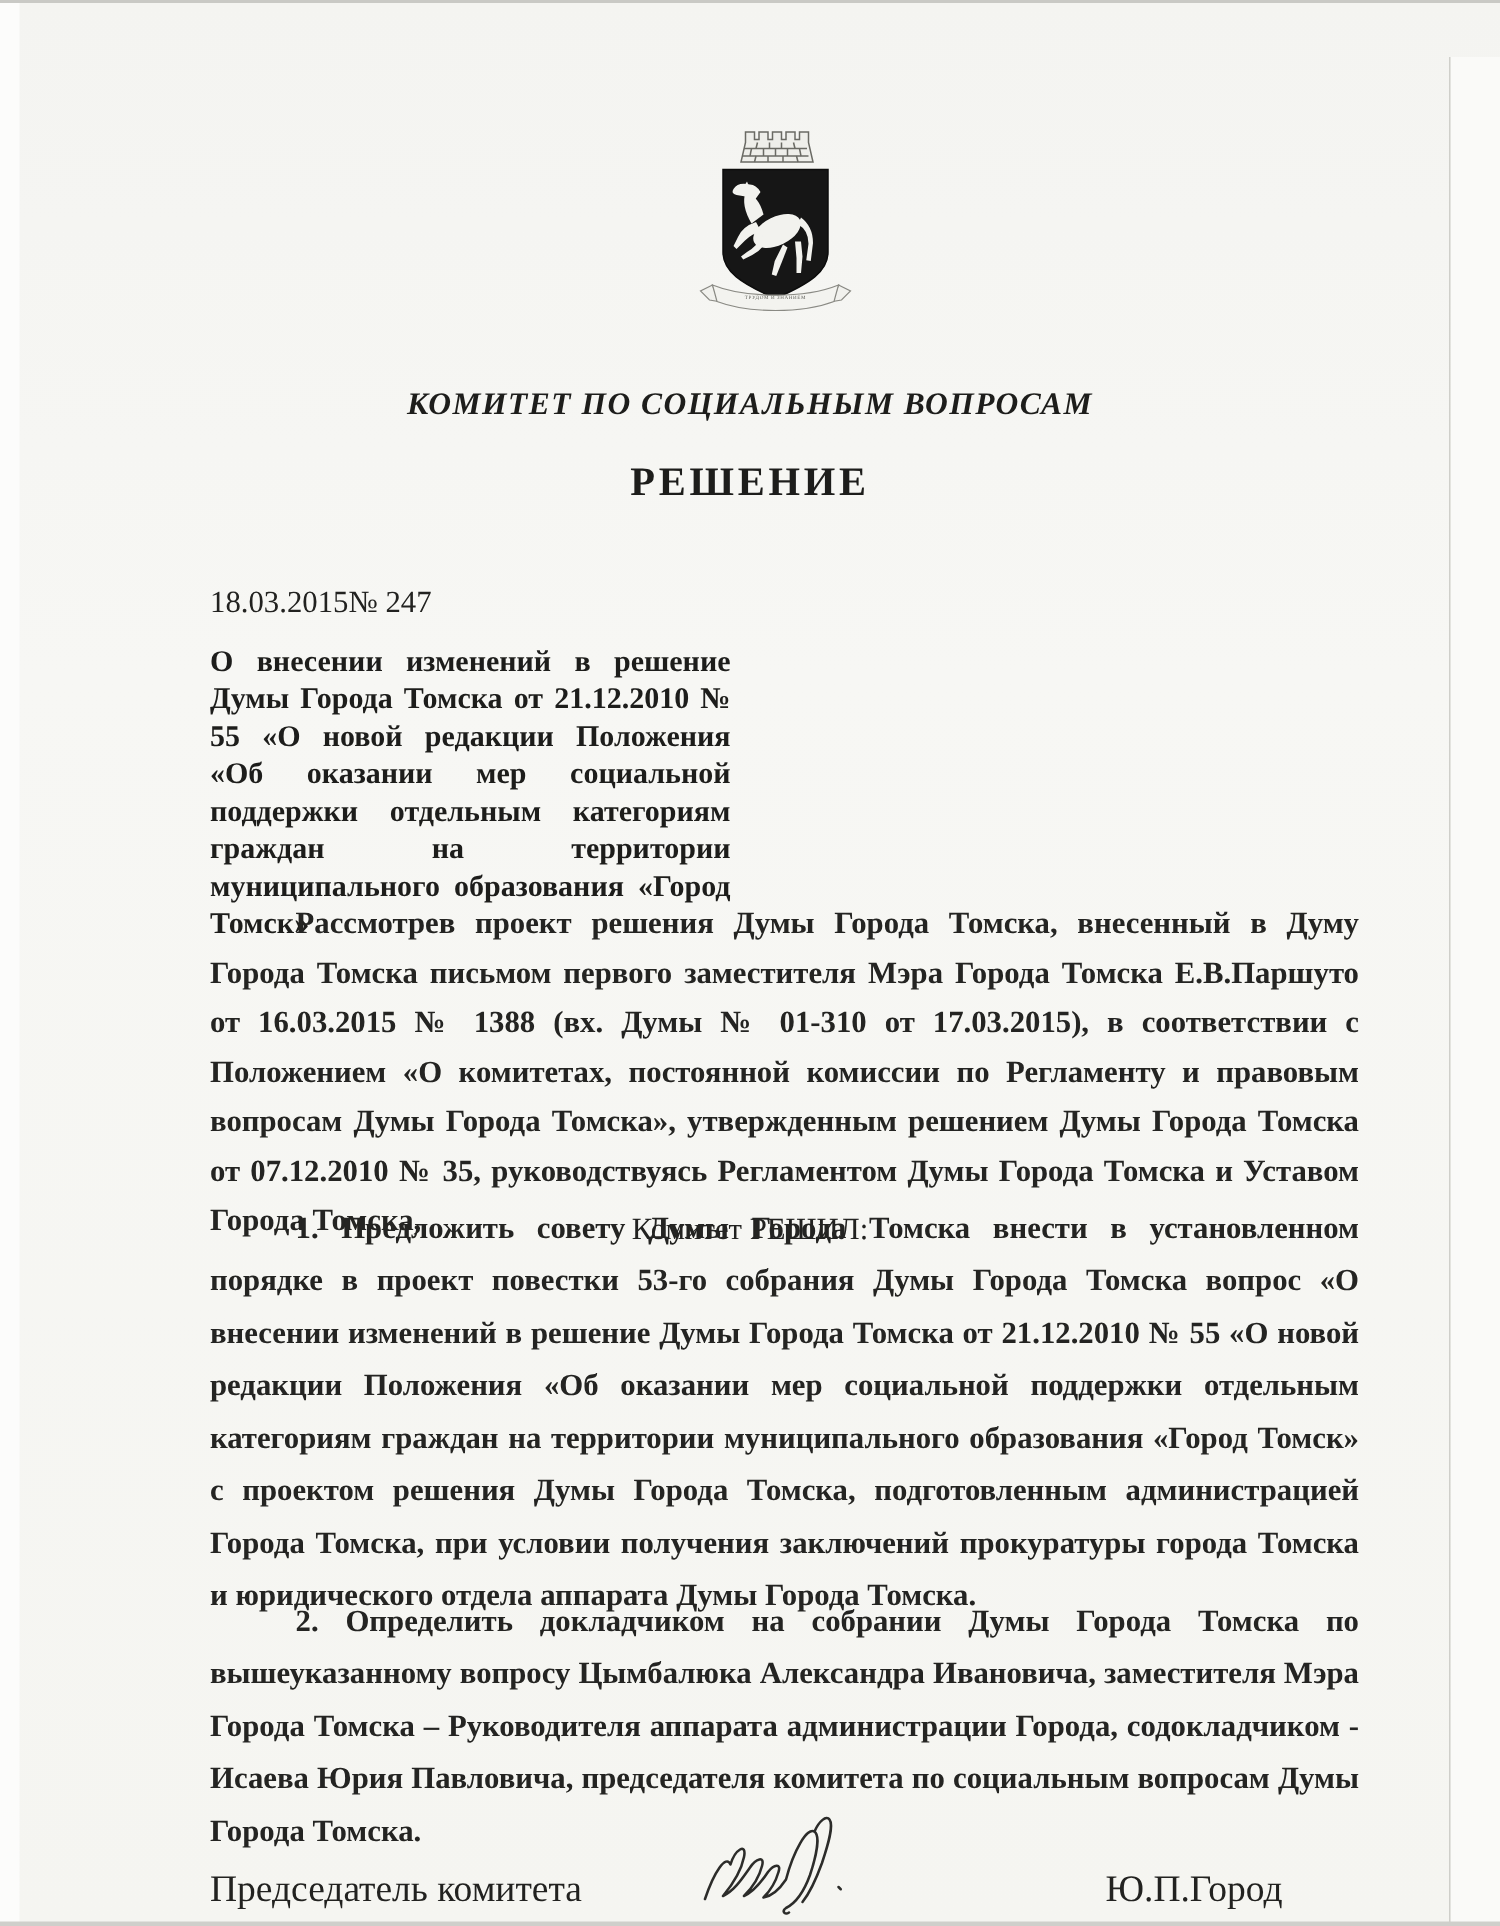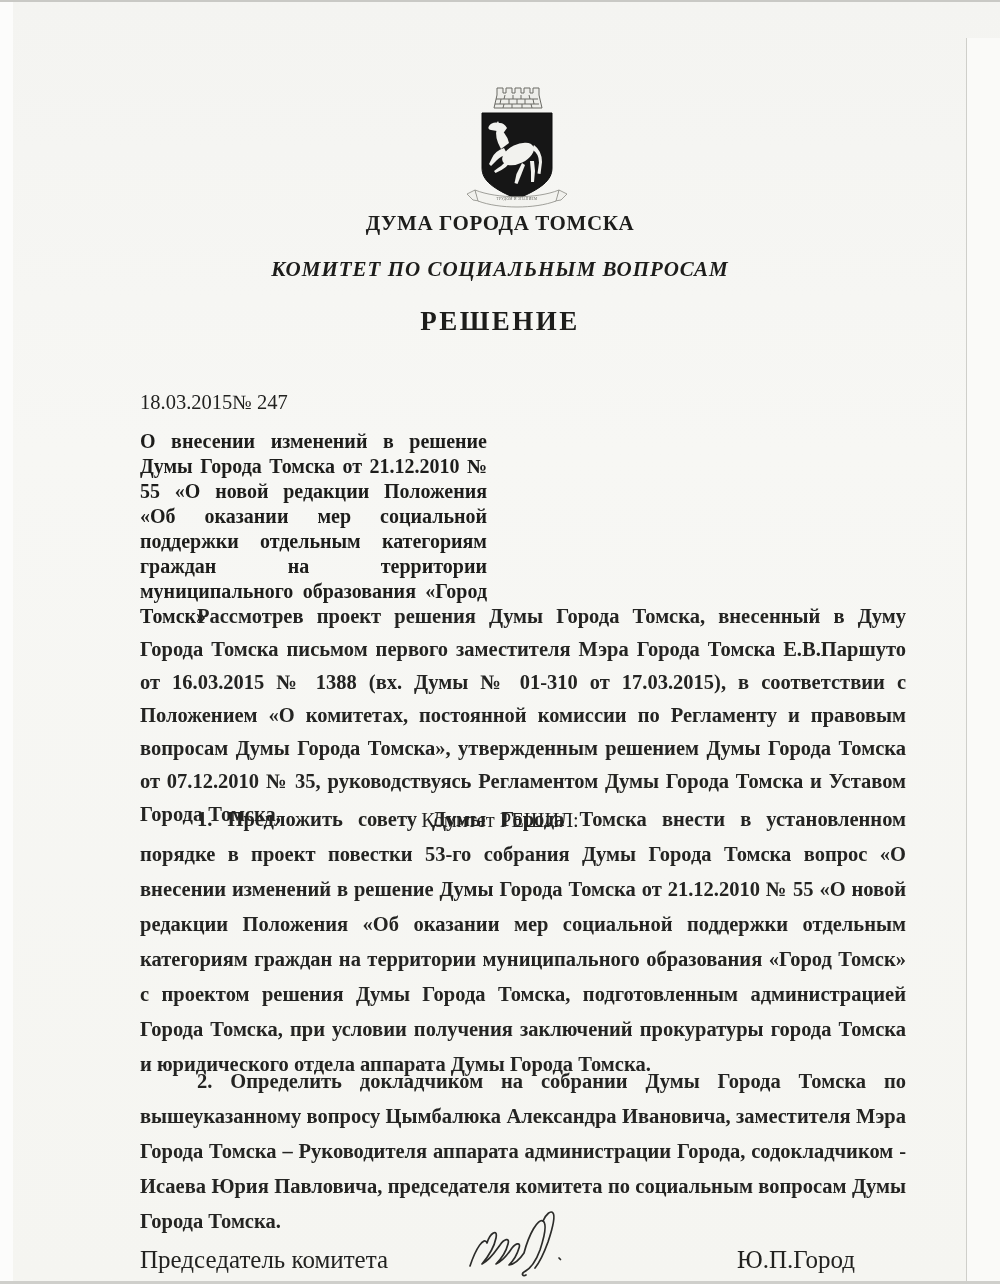--- a/index.html
+++ b/index.html
@@ -105,21 +105,20 @@
     </g>
 
     <g>
       <path d="M20 110 l-8 4 l6 6 l6 1 z" fill="#f1f1ed" stroke="#8a8a84" stroke-width="0.8"></path>
       <path d="M104 110 l8 4 l-6 6 l-6 1 z" fill="#f1f1ed" stroke="#8a8a84" stroke-width="0.8"></path>
       <path d="M20 110 C42 119 82 119 104 110 L101 121 C80 129 44 129 23 121 Z" fill="#f3f3ef" stroke="#8a8a84" stroke-width="0.8"></path>
       <text x="62" y="119.5" text-anchor="middle" font-size="3.4" letter-spacing="0.4" fill="#5c5c56" font-family="Liberation Serif, serif">ТРУДОМ И ЗНАНИЕМ</text>
     </g>
   </svg>
 
-  <div class="h-center heading-org">ДУМА ГОРОДА ТОМСКА</div>
   <div class="h-center heading-committee">КОМИТЕТ ПО СОЦИАЛЬНЫМ ВОПРОСАМ</div>
   <div class="h-center heading-doctype">РЕШЕНИЕ</div>
 
   <div class="meta-row">
     <span class="doc-date">18.03.2015</span>
     <span class="doc-number">№ 247</span>
   </div>
 
   <div class="subject">О внесении изменений в решение Думы Города Томска от 21.12.2010 № 55 «О новой редакции Положения «Об оказании мер социальной поддержки отдельным категориям граждан на территории муниципального образования «Город Томск»</div>
 

